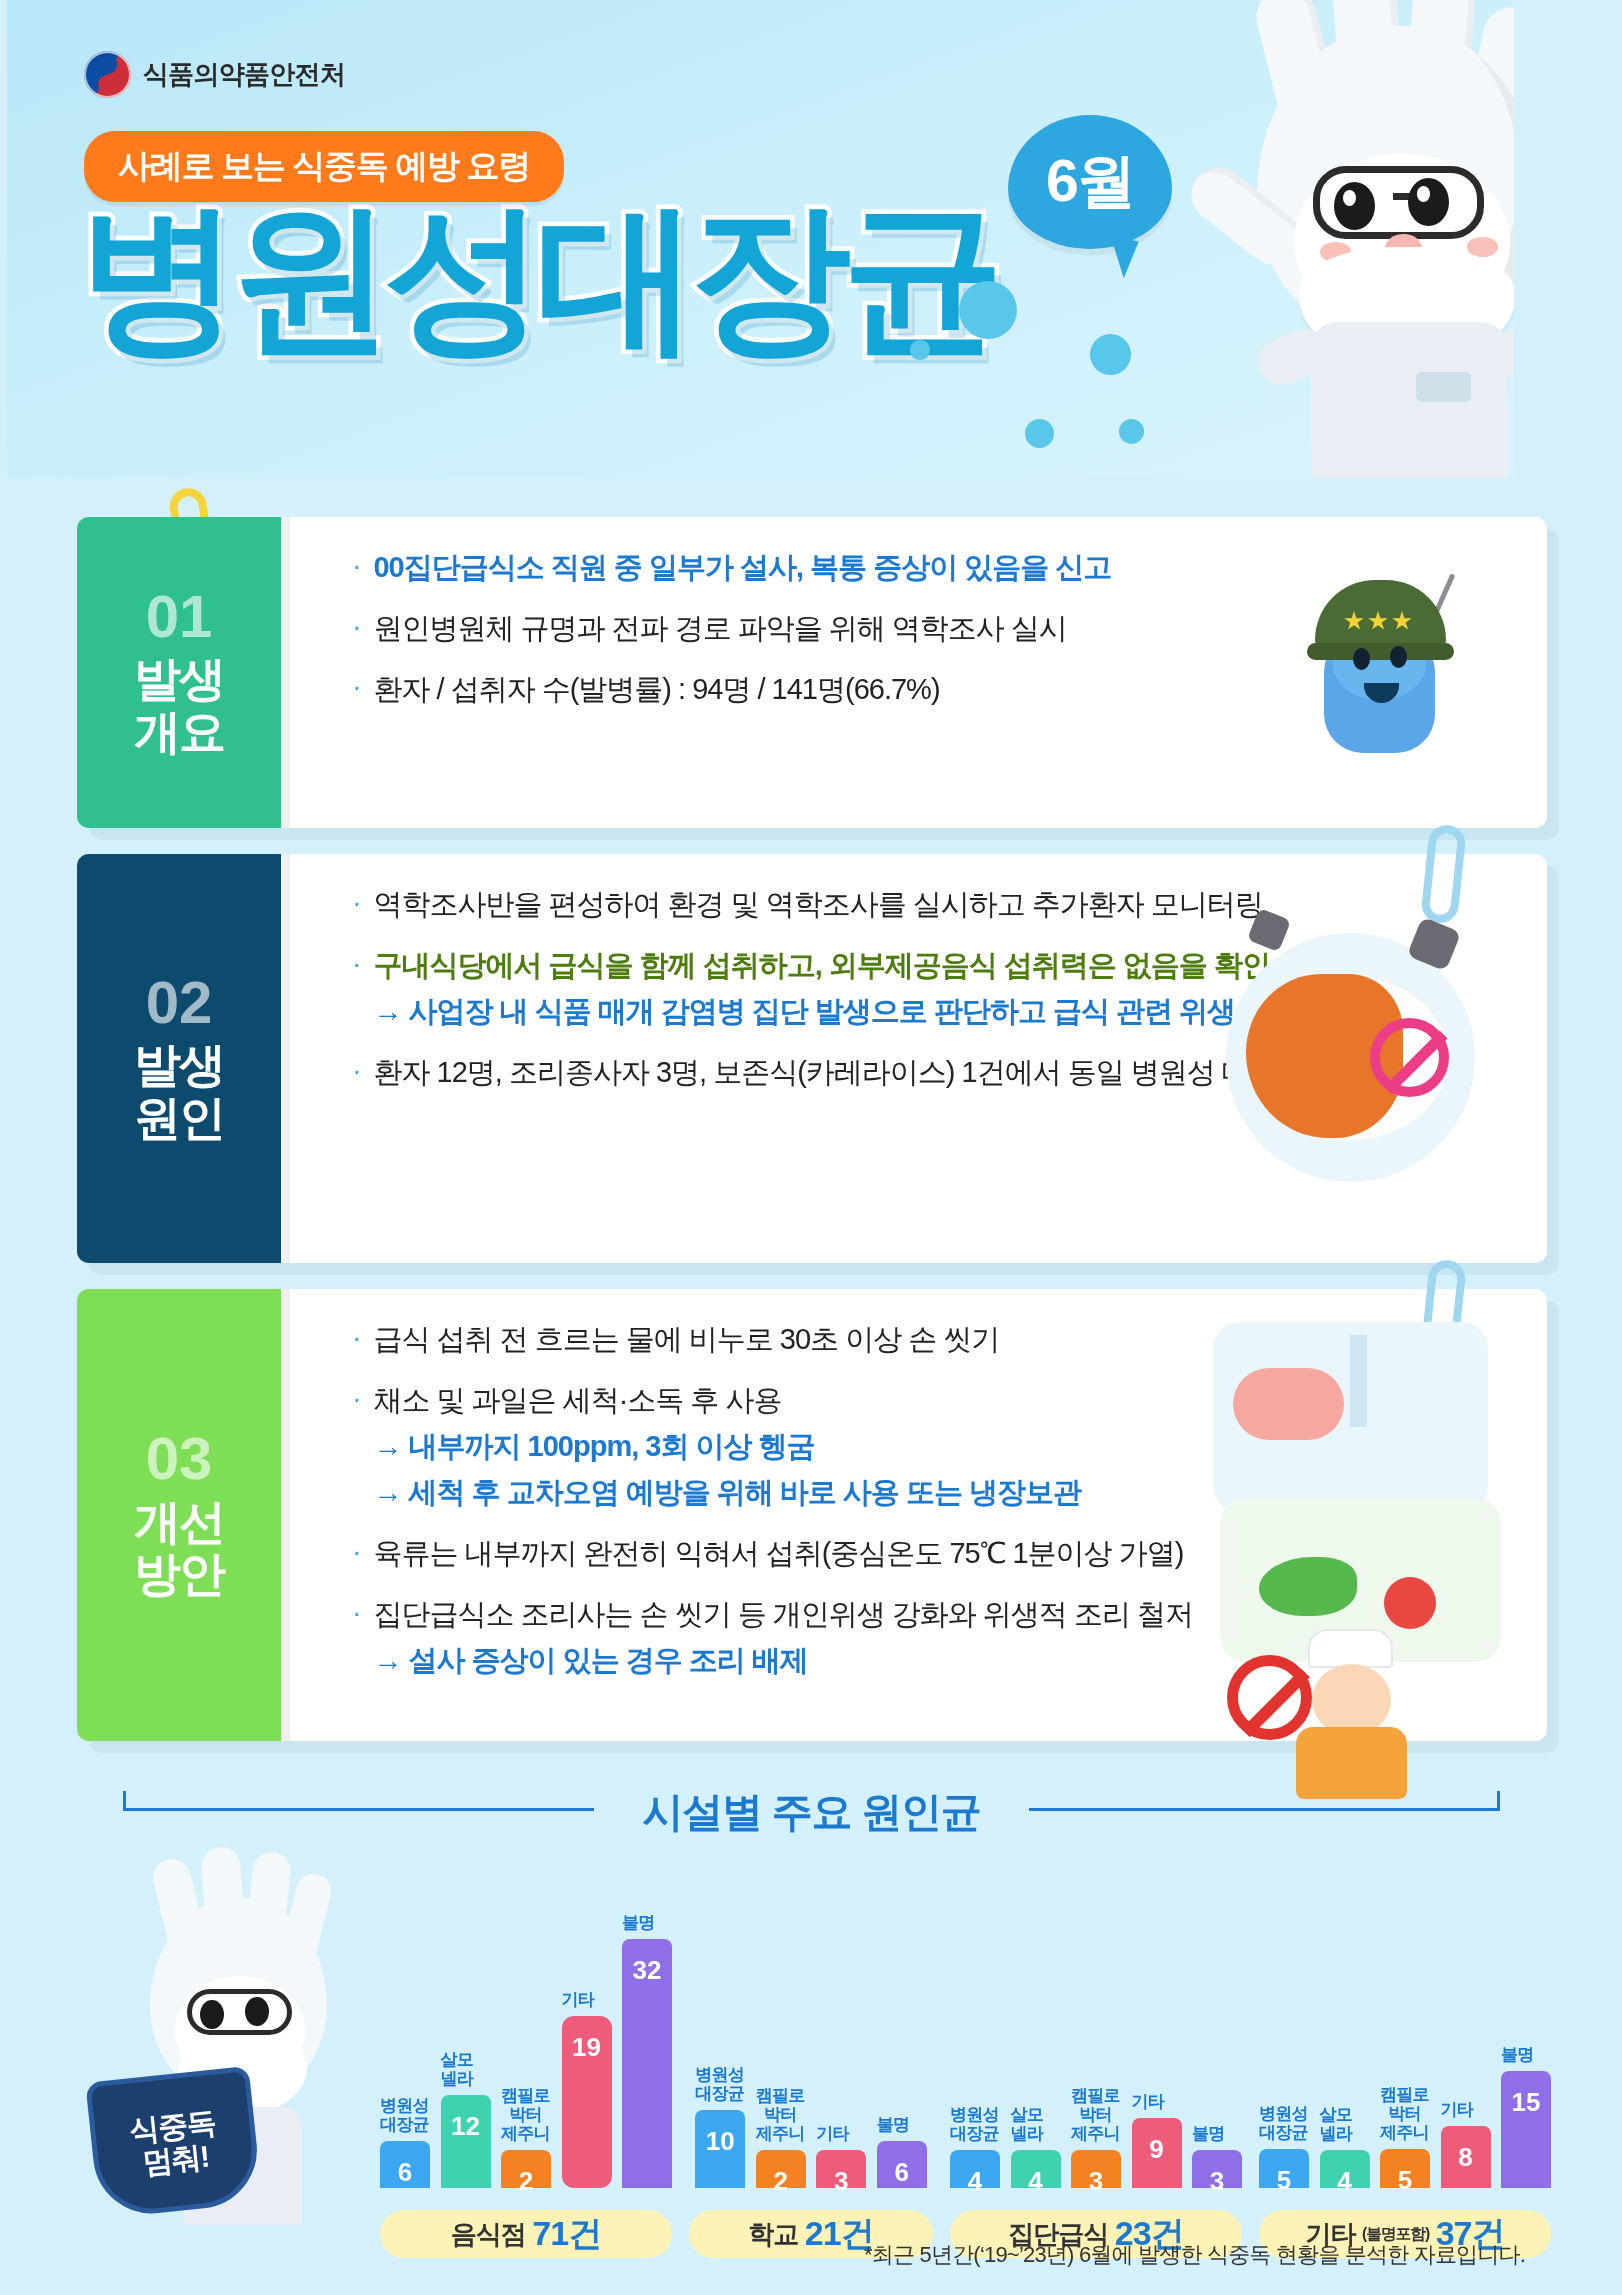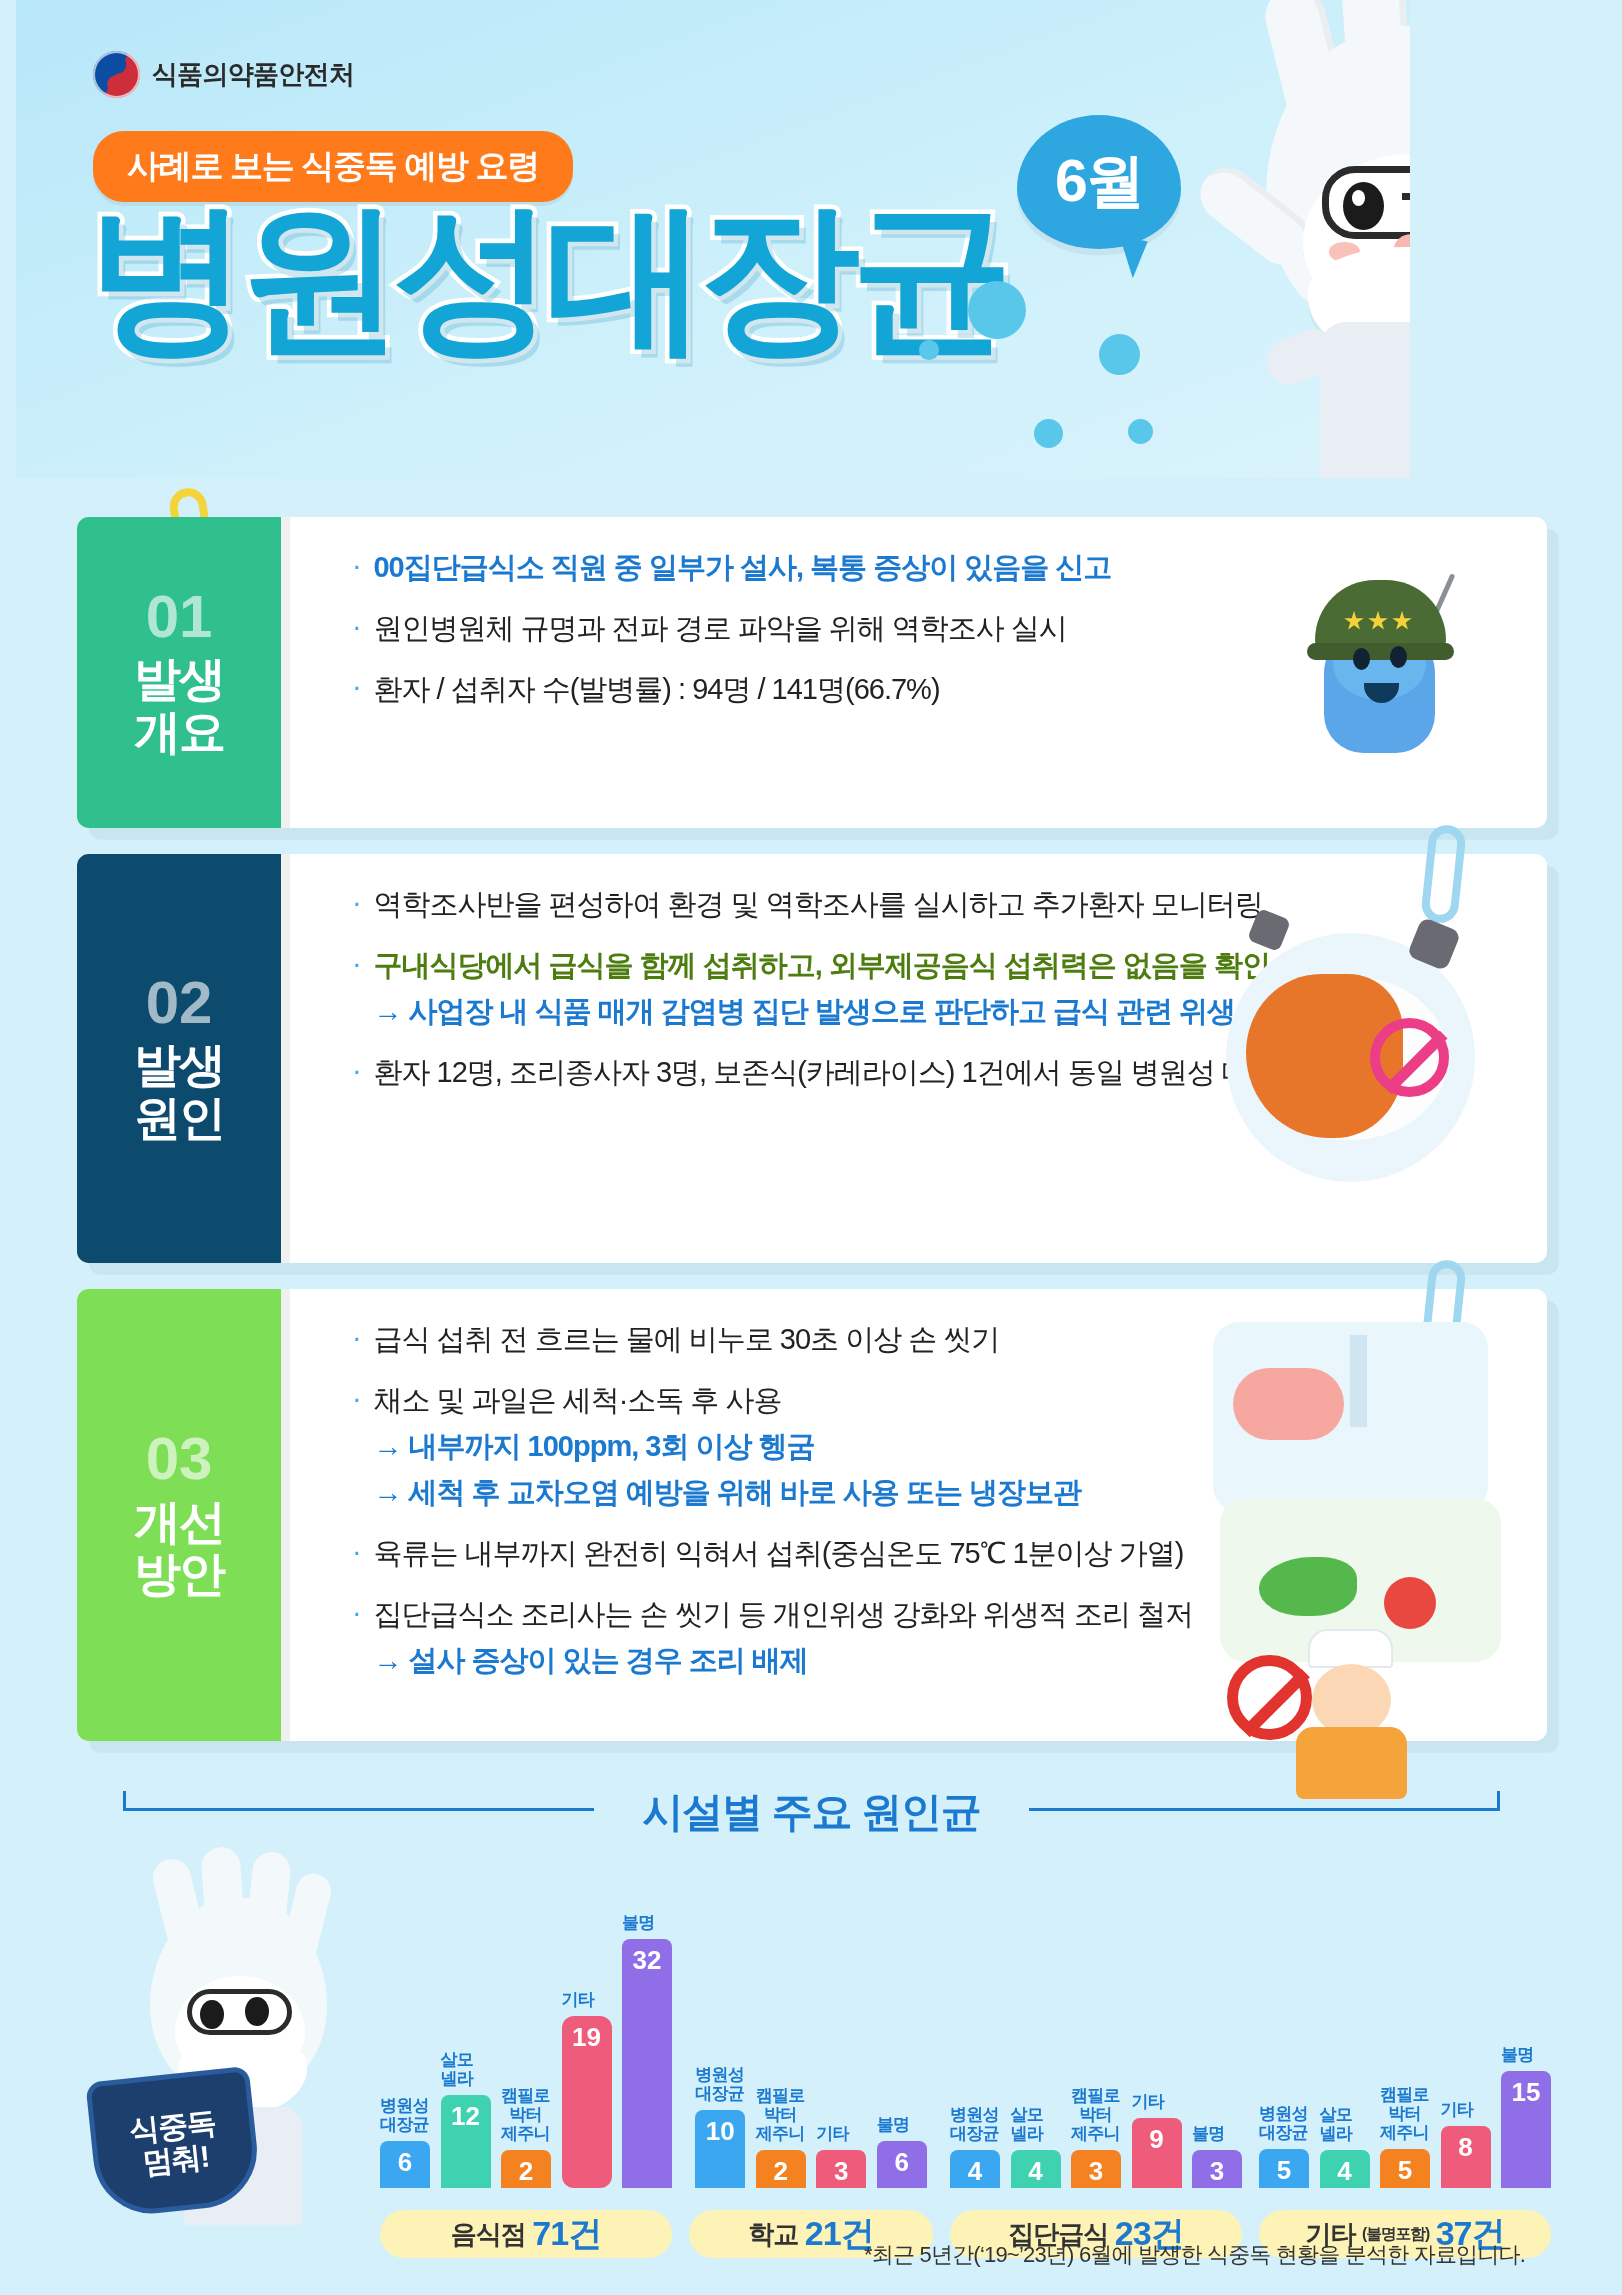--- a/index.html
+++ b/index.html
@@ -10,21 +10,21 @@
     overflow: hidden;
   }
   .page {
     position: relative;
     width: 1623px; height: 2295px;
     background: linear-gradient(180deg,#d3f0fb 0%, #d3f0fb 100%);
   }
 
   
   .header {
-    position: absolute; left:16px; top:0; width: 1394px; height: 478px;
+    position: absolute; left:7px; top:0; width: 1507px; height: 478px;
     background: linear-gradient(160deg,#b8e7f8 0%, #cdf0fb 55%, #d9f3fc 100%);
     overflow: hidden;
   }
   .header::after{
     content:""; position:absolute; left:0; bottom:0; width:1623px; height:5.2px;
     background:#ffffff; opacity:.0;
   }
   .gov-logo { position:absolute; left:77px; top:51px; display:flex; align-items:center; gap:11.8px; }
   .taegeuk {
     width:47px; height:47px; border-radius:50%;
@@ -221,21 +221,21 @@
   .ms-shield span{ color:#fff; font-size:30px; font-weight:bold; line-height:1.1; text-align:center; letter-spacing:-1.3px;}
 
   .groups { position:absolute; left:380px; top:72px; width:1171px; height:419px; display:flex; gap:17px; }
   .group { position:relative; flex:1; display:flex; flex-direction:column; justify-content:flex-end; }
   .group .bars { display:flex; align-items:flex-end; justify-content:center; gap:10.5px; height:308px; }
   .bar-col { display:flex; flex-direction:column; align-items:flex-start; justify-content:flex-end; }
   .bar-label { font-size:17px; font-weight:bold; color:#1b79d0; line-height:1.12; text-align:center; margin-bottom:6.5px; letter-spacing:-0.7px; white-space:pre-line;}
   .bar {
     width:50px; border-radius:7.9px 7.9px 0 0; position:relative;
     display:flex; align-items:flex-start; justify-content:center; color:#fff;
-    font-size:26px; font-weight:bold; padding-top:6px;
+    font-size:26px; font-weight:bold; padding-top:16px;
   }
   .pill {
     margin-top:22px; height:48px; background:#fdf3b6; border-radius:26px;
     display:flex; align-items:center; justify-content:center; gap:6.5px;
     font-size:26px; font-weight:bold; color:#333; letter-spacing:-1px;
   }
   .pill .cnt{ color:#1b79d0; font-size:34px; }
   .pill .sm{ font-size:15.7px; }
   .footnote {
     position:absolute; right:98px; bottom:26px; font-size:22px; color:#333; letter-spacing:-0.8px;

